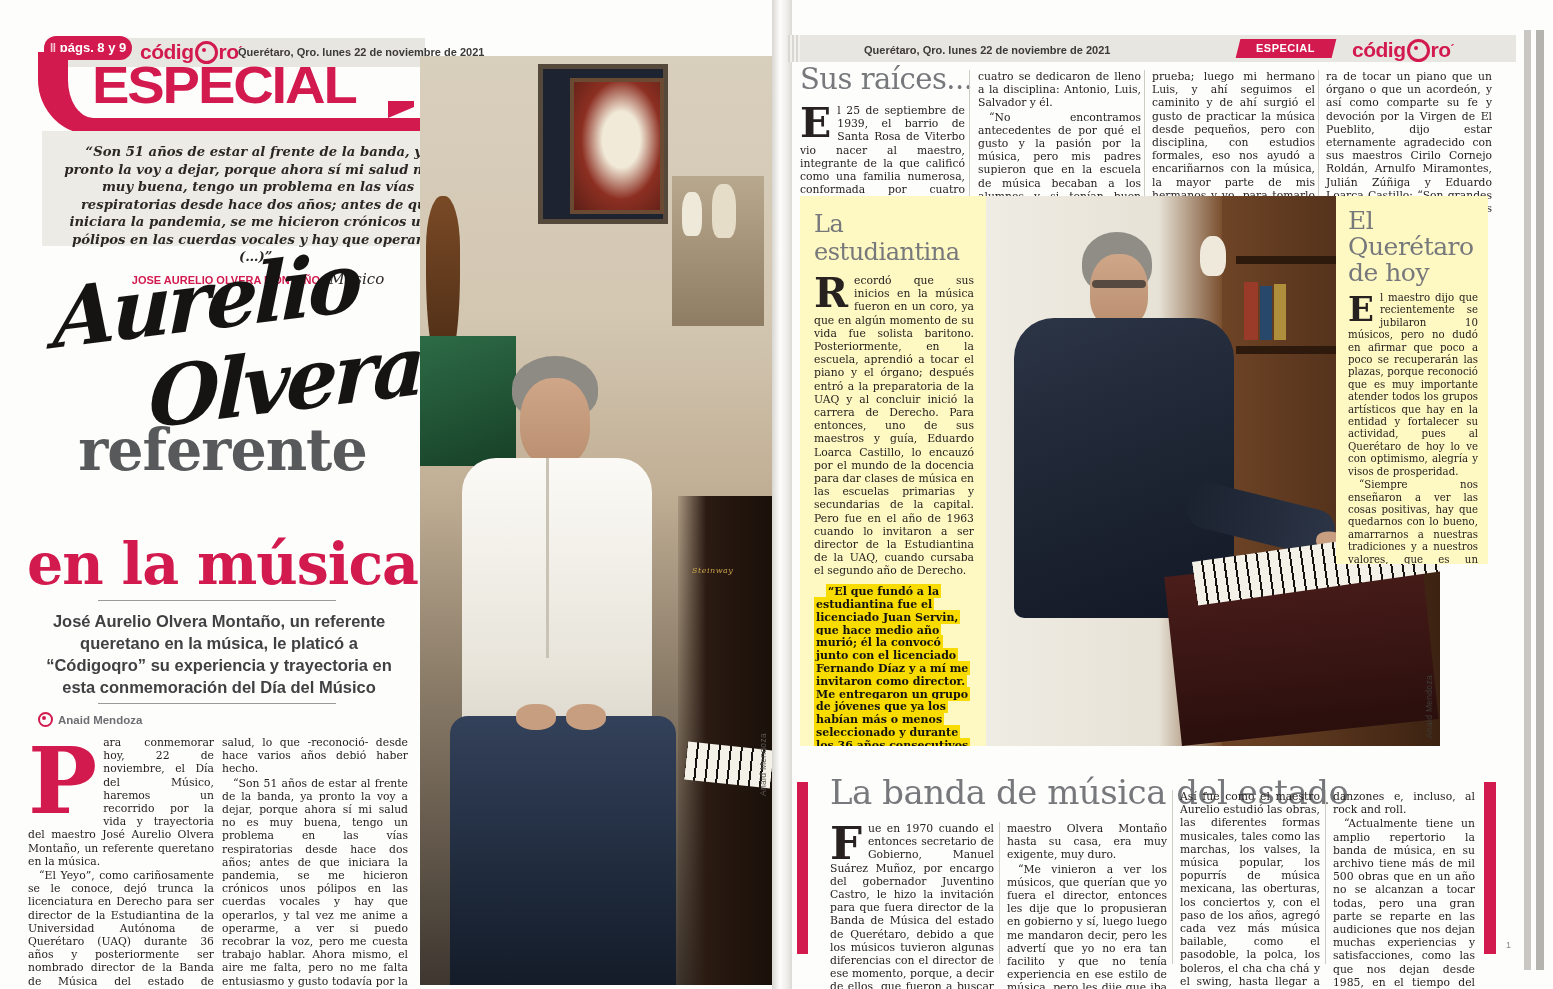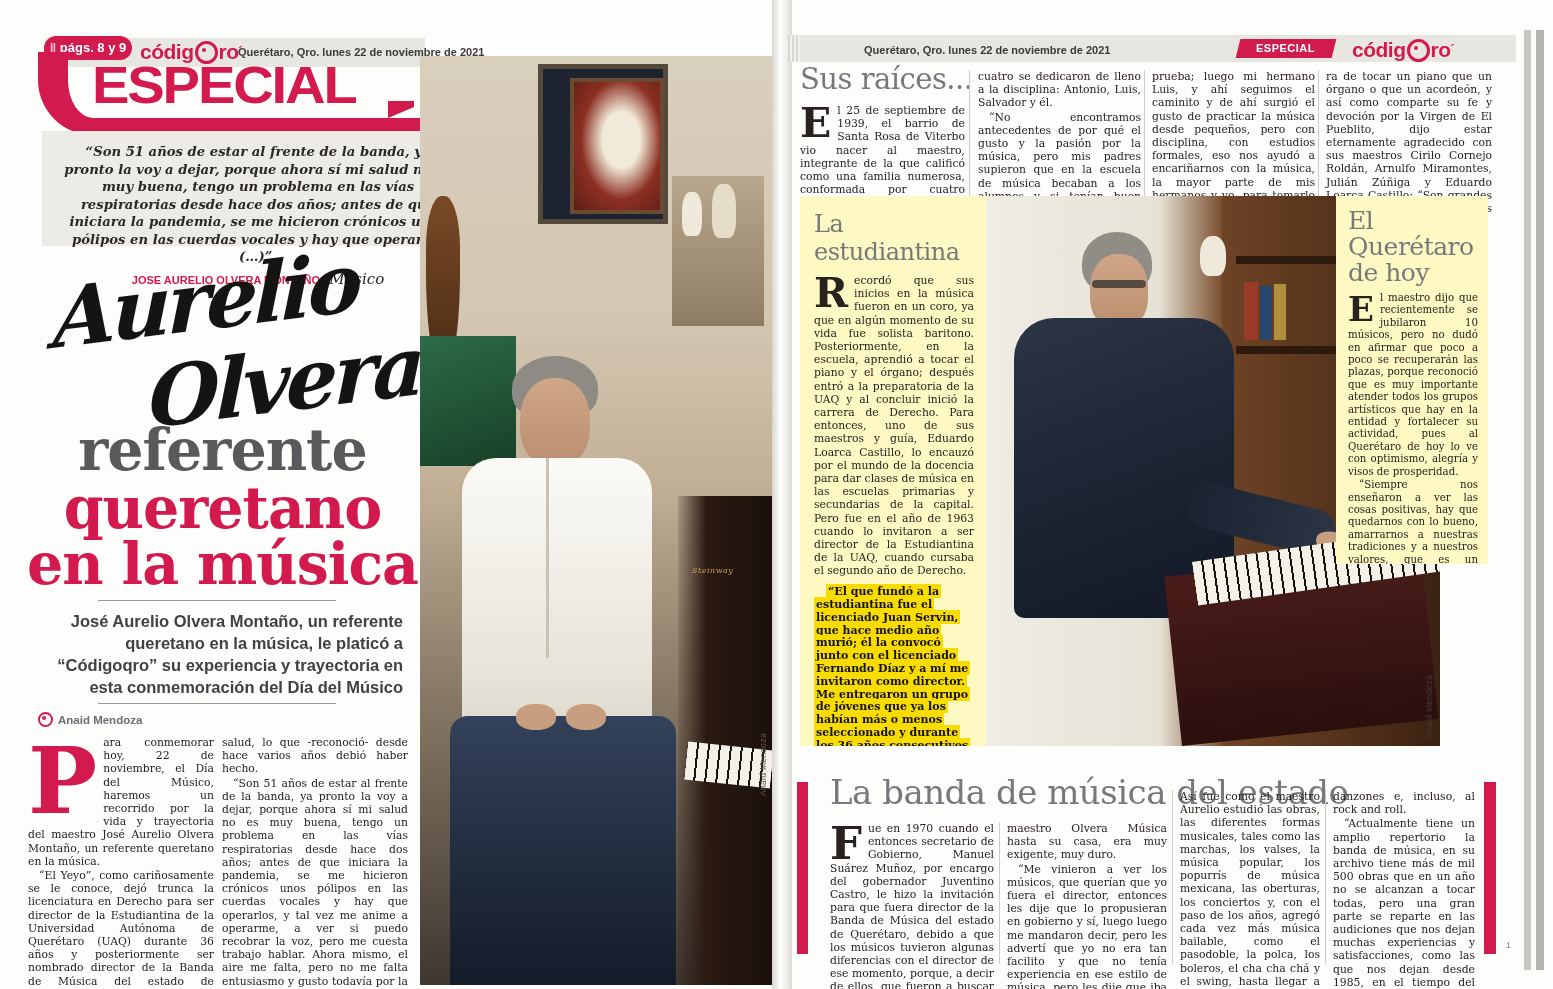--- a/index.html
+++ b/index.html
@@ -97,25 +97,24 @@
     <div class="pullquote">“Son 51 años de estar al frente de la banda, ya pronto la voy a dejar, porque ahora sí mi salud no es muy buena, tengo un problema en las vías respiratorias desde hace dos años; antes de que iniciara la pandemia, se me hicieron crónicos unos pólipos en las cuerdas vocales y hay que operarlos (…)”.</div>
     <div class="pq-author">
       <span>JOSE AURELIO OLVERA MONTAÑO /</span>
       <span class="pq-role">Músico</span>
     </div>
   </div>
 
   <div class="abs script" style="left:52px;top:252px;font-size:82px;">Aurelio</div>
   <div class="abs script" style="left:148px;top:332px;font-size:82px;">Olvera,</div>
   <div class="abs title-slab gray" style="left:25px;top:422px;width:395px;">referente</div>
-  <div class="abs title-slab crimson" style="left:25px;top:480px;width:395px;">queretano</div>
   <div class="abs title-slab crimson" style="left:25px;top:536px;width:395px;">en la música</div>
 
   <div class="abs hrule" style="left:98px;top:600px;width:238px;"></div>
-  <div class="abs subtitle" style="left:35px;top:610px;width:368px;text-align:right;">José Aurelio Olvera Montaño, un referente queretano en la música, le platicó a “Códigoqro” su experiencia y trayectoria en esta conmemoración del Día del Músico</div>
+  <div class="abs subtitle" style="left:35px;top:610px;width:368px;">José Aurelio Olvera Montaño, un referente queretano en la música, le platicó a “Códigoqro” su experiencia y trayectoria en esta conmemoración del Día del Músico</div>
   <div class="abs hrule" style="left:98px;top:703px;width:238px;"></div>
 
   <div class="abs byline" style="left:38px;top:712px;">
     <span class="ring"></span>
     <span>Anaid Mendoza</span>
   </div>
 
   <div class="abs body-txt" style="left:28px;top:736px;width:186px;height:250px;">
     <span class="dropcap red" style="font-size:92px;padding-top:6px;">P</span>
     <p>ara conmemorar hoy, 22 de noviembre, el Día del Músico, haremos un recorrido por la vida y trayectoria del maestro José Aurelio Olvera Montaño, un referente queretano en la música.</p>
@@ -231,21 +230,21 @@
 
   <div class="abs redbar" style="left:797px;top:782px;width:11px;height:172px;"></div>
   <div class="abs sec-head" style="left:830px;top:772px;font-size:34px;">La banda de música del estado</div>
 
   <div class="abs body-txt" style="left:830px;top:822px;width:164px;height:150px;">
     <span class="dropcap" style="font-size:45px;">F</span>
     <p>ue en 1970 cuando el entonces secretario de Gobierno, Manuel Suárez Muñoz, por encargo del gobernador Juventino Castro, le hizo la invitación para que fuera director de la Banda de Música del estado de Querétaro, debido a que los músicos tuvieron algunas diferencias con el director de ese momento, porque, a decir de ellos, que fueron a buscar al</p>
   </div>
   <div class="abs vrule" style="left:999px;top:822px;height:142px;"></div>
   <div class="abs body-txt" style="left:1007px;top:822px;width:160px;height:150px;">
-    <p>maestro Olvera Música hasta su casa, era muy exigente, muy duro.</p>
+    <p>maestro Olvera Montaño hasta su casa, era muy exigente, muy duro.</p>
     <p>“Me vinieron a ver los músicos, que querían que yo fuera el director, entonces les dije que lo propusieran en gobierno y sí, luego luego me mandaron decir, pero les advertí que yo no era tan facilito y que no tenía experiencia en ese estilo de música, pero les dije que iba a hacer la lucha y, acá entre nos,</p>
   </div>
   <div class="abs vrule" style="left:1172px;top:790px;height:174px;"></div>
   <div class="abs body-txt" style="left:1180px;top:790px;width:140px;height:182px;">
     <p>Así fue como el maestro Aurelio estudió las obras, las diferentes formas musicales, tales como las marchas, los valses, la música popular, los popurrís de música mexicana, las oberturas, los conciertos y, con el paso de los años, agregó cada vez más música bailable, como el pasodoble, la polca, los boleros, el cha cha chá y el swing, hasta llegar a los</p>
   </div>
   <div class="abs vrule" style="left:1325px;top:790px;height:174px;"></div>
   <div class="abs body-txt" style="left:1333px;top:790px;width:142px;height:182px;">
     <p>danzones e, incluso, al rock and roll.</p>
     <p>“Actualmente tiene un amplio repertorio la banda de música, en su archivo tiene más de mil 500 obras que en un año no se alcanzan a tocar todas, pero una gran parte se reparte en las audiciones que nos dejan muchas experiencias y satisfacciones, como las que nos dejan desde 1985, en el tiempo del gobernador Rafael Camacho Guzmán, cuando iniciamos con las presentaciones para alumnos de escuelas en el Teatro de la República”.</p>

